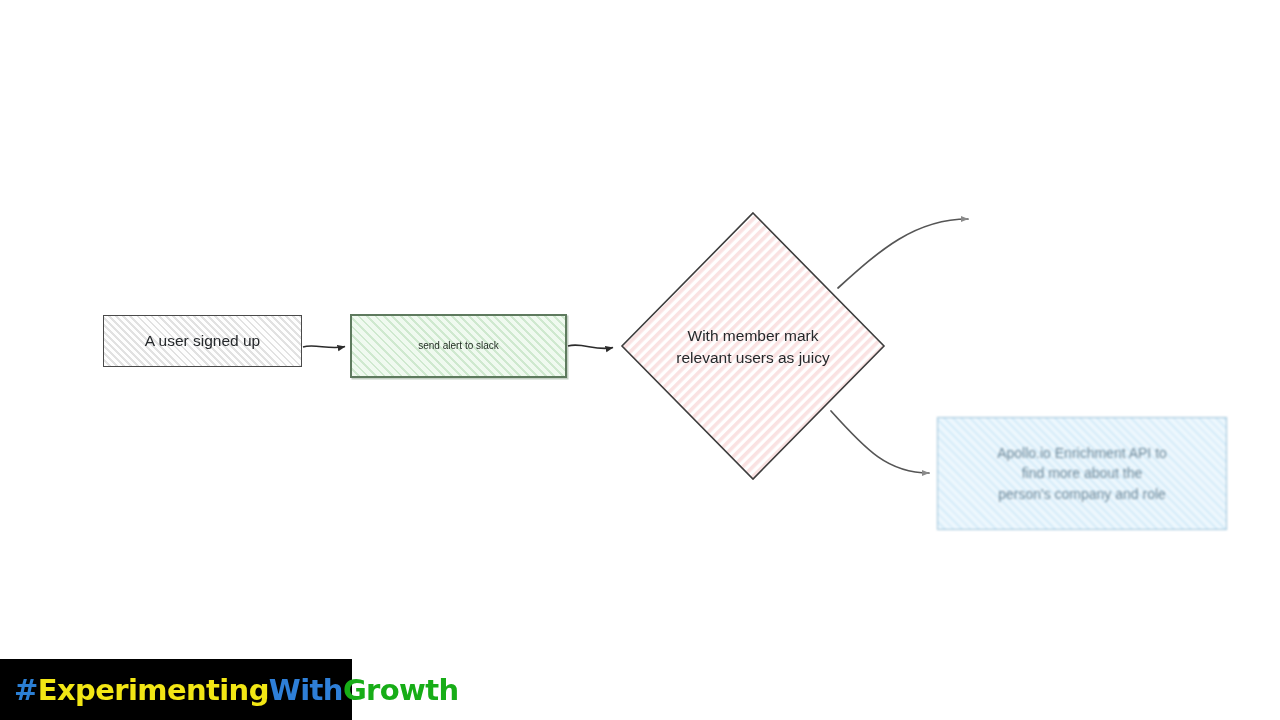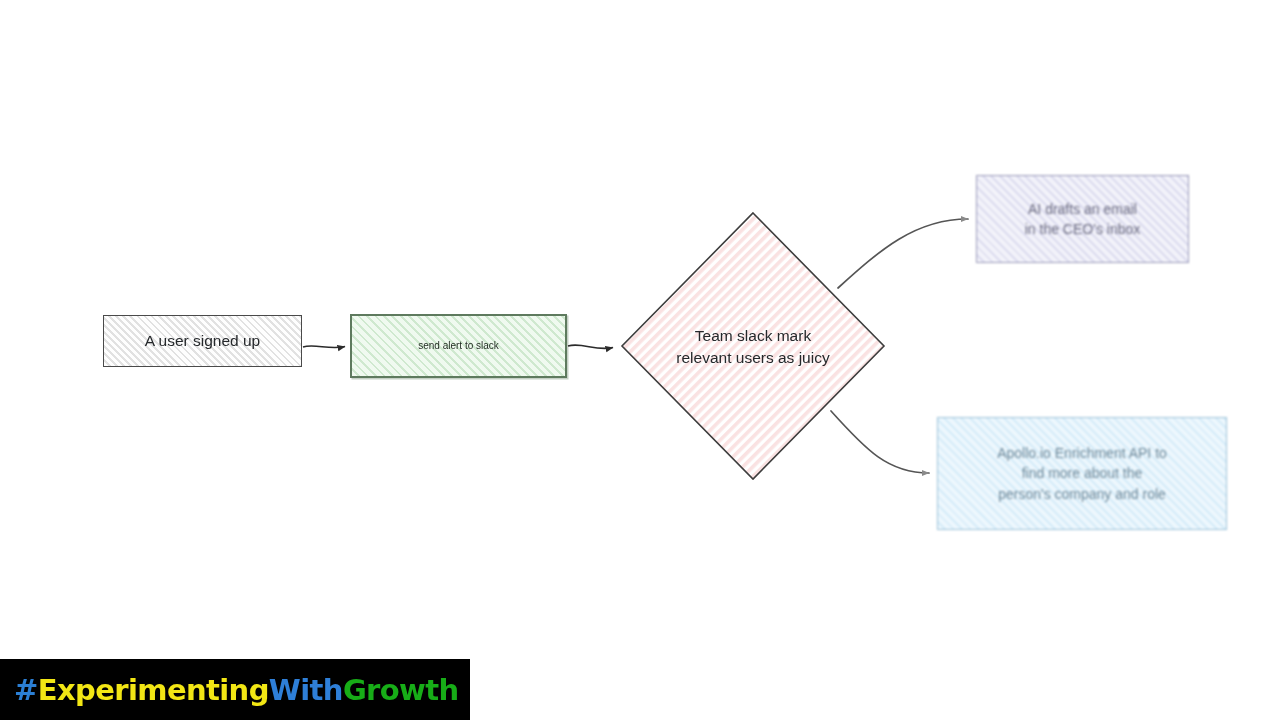--- a/index.html
+++ b/index.html
@@ -137,21 +137,21 @@
     left: 0; top: 0;
     width: 1280px; height: 720px;
     z-index: 2;
     pointer-events: none;
   }
 
   
   #banner {
     position: absolute;
     left: 0; top: 659px;
-    width: 470px; height: 61px;
+    width: 352px; height: 61px;
     background: #000000;
     display: flex;
     align-items: center;
     z-index: 10;
   }
   #banner .banner-text {
     font-family: "DejaVu Sans", sans-serif;
     font-weight: bold;
     font-size: 29px;
     letter-spacing: -0.6px;
@@ -217,28 +217,24 @@
   <div class="node" id="node-decision">
     <svg class="diamond-svg" viewBox="0 0 266 270">
       <defs>
         <pattern id="hatchPink" width="7" height="7" patternTransform="rotate(45)" patternUnits="userSpaceOnUse">
           <rect width="7" height="7" fill="#ffffff"></rect>
           <rect width="3.6" height="7" fill="#fae2e2"></rect>
         </pattern>
       </defs>
       <polygon points="133,2 264,135 133,268 2,135" fill="url(#hatchPink)" stroke="#3d3d3d" stroke-width="1.6" stroke-linejoin="miter"></polygon>
     </svg>
-    <span class="node-label">Team slack mark
+    <span class="node-label">With member mark
 relevant users as juicy</span>
   </div>
 
-  <div class="node" id="node-ai">
-    <span class="node-label">AI drafts an email
-in the CEO's inbox</span>
-  </div>
 
   <div class="node" id="node-apollo">
     <span class="node-label">Apollo.io Enrichment API to
 find more about the
 person's company and role</span>
   </div>
 
   <div id="banner">
     <div class="banner-text"><span class="seg-hash">#</span><span class="seg-exp">Experimenting</span><span class="seg-with">With</span><span class="seg-growth">Growth</span></div>
   </div>

